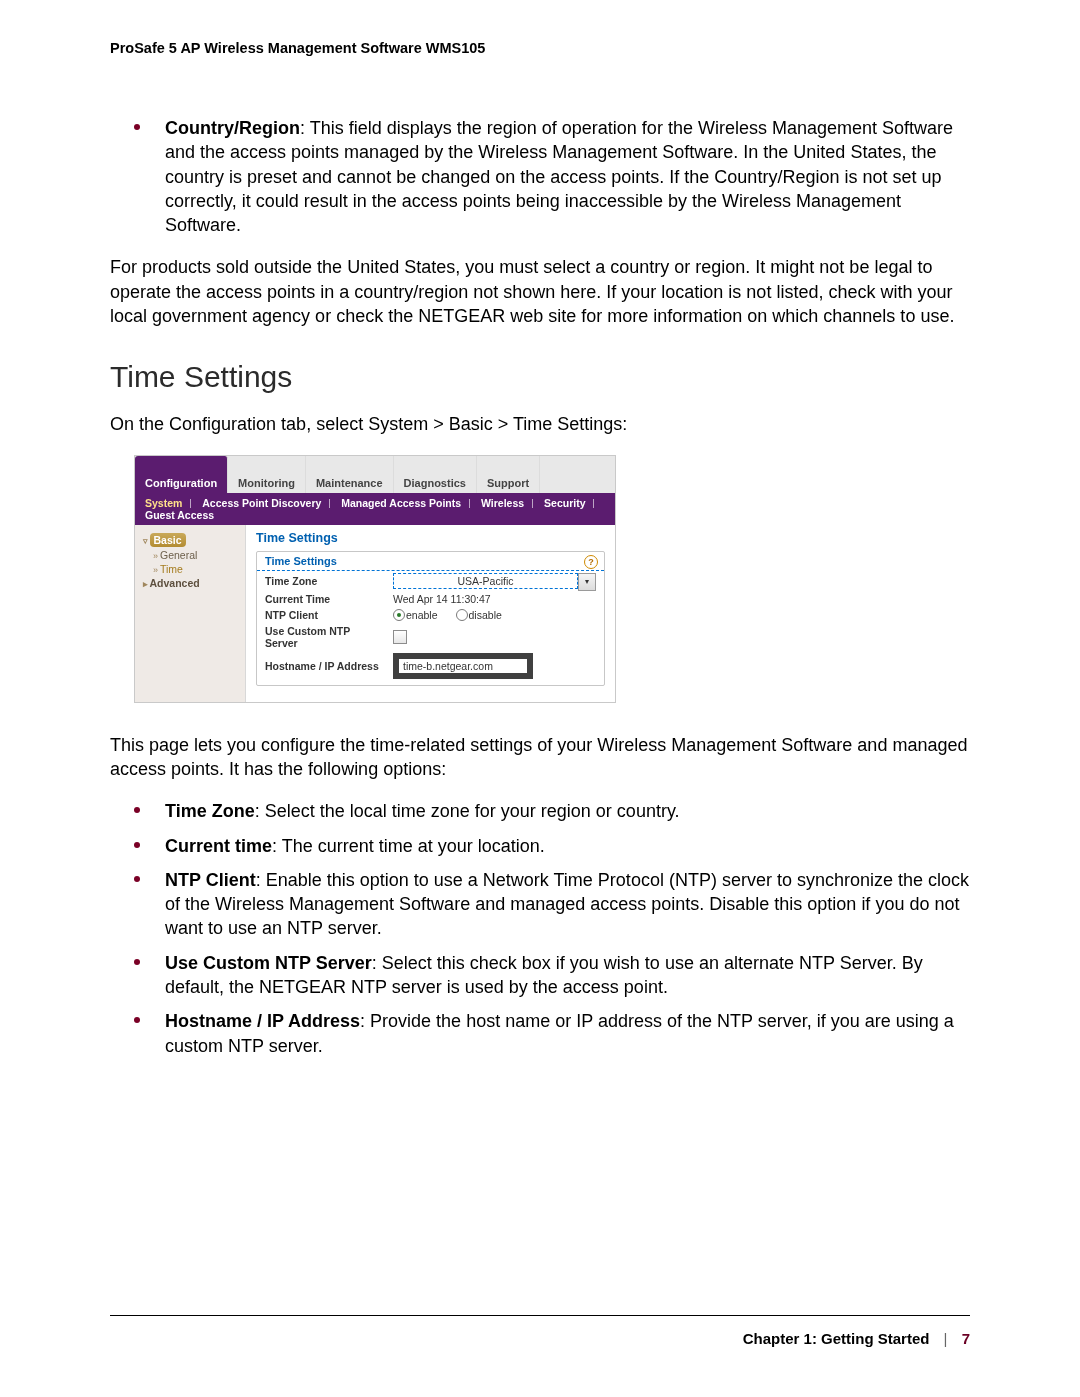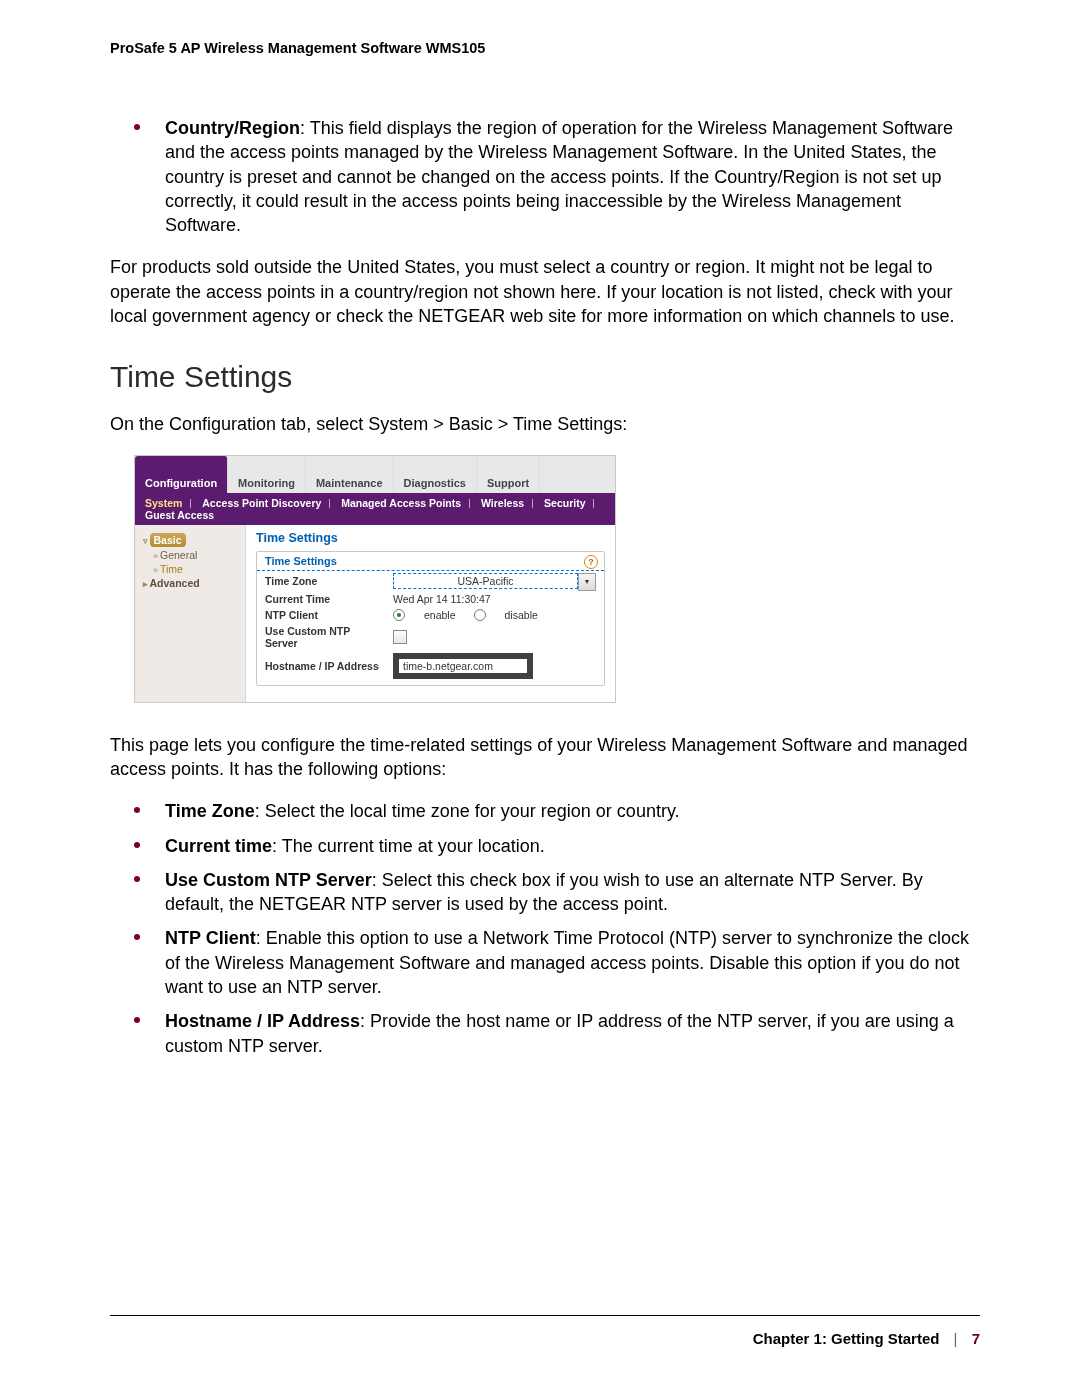--- a/index.html
+++ b/index.html
@@ -232,21 +232,21 @@
     color: #333;
   }
   .ss-text {
     flex: 1;
     font-size: 10.5px;
     color: #333;
   }
   .ss-radio {
     display: inline-flex;
     align-items: center;
-    gap: 19px;
+    gap: 1px;
     margin-right: 10px;
     font-size: 10.5px;
   }
   .ss-radio .r {
     width: 10px; height: 10px; border: 1px solid #7a7a7a; border-radius: 50%;
     display: inline-flex; align-items: center; justify-content: center;
   }
   .ss-radio .r.on::after {
     content: "";
     width: 4px; height: 4px; background: #2a7a2a; border-radius: 50%;
@@ -263,21 +263,21 @@
     font-size: 10.5px;
     line-height: 14px;
     color: #333;
     background: #fff;
   }
 
   
   .footer {
     position: absolute;
     left: 110px;
-    right: 100px;
+    right: 110px;
     bottom: 50px;
   }
   .footer-rule {
     border-top: 1px solid #000;
     height: 0;
     margin-bottom: 14px;
   }
   .footer-text {
     text-align: right;
     font-weight: bold;
@@ -399,26 +399,26 @@
     <b>Time Zone</b><span>: Select the local time zone for your region or country.</span>
   </div>
 
   <div class="bullet-item body-text">
     <span class="bullet-dot"></span>
     <b>Current time</b><span>: The current time at your location.</span>
   </div>
 
   <div class="bullet-item body-text">
     <span class="bullet-dot"></span>
+    <b>NTP Client</b><span>: Enable this option to use a Network Time Protocol (NTP) server to synchronize the clock of the Wireless Management Software and managed access points. Disable this option if you do not want to use an NTP server.</span>
+  </div>
+
+  <div class="bullet-item body-text">
+    <span class="bullet-dot"></span>
     <b>Use Custom NTP Server</b><span>: Select this check box if you wish to use an alternate NTP Server. By default, the NETGEAR NTP server is used by the access point.</span>
-  </div>
-
-  <div class="bullet-item body-text">
-    <span class="bullet-dot"></span>
-    <b>NTP Client</b><span>: Enable this option to use a Network Time Protocol (NTP) server to synchronize the clock of the Wireless Management Software and managed access points. Disable this option if you do not want to use an NTP server.</span>
   </div>
 
   <div class="bullet-item body-text">
     <span class="bullet-dot"></span>
     <b>Hostname / IP Address</b><span>: Provide the host name or IP address of the NTP server, if you are using a custom NTP server.</span>
   </div>
 
   <div class="footer">
     <div class="footer-rule"></div>
     <div class="footer-text">

